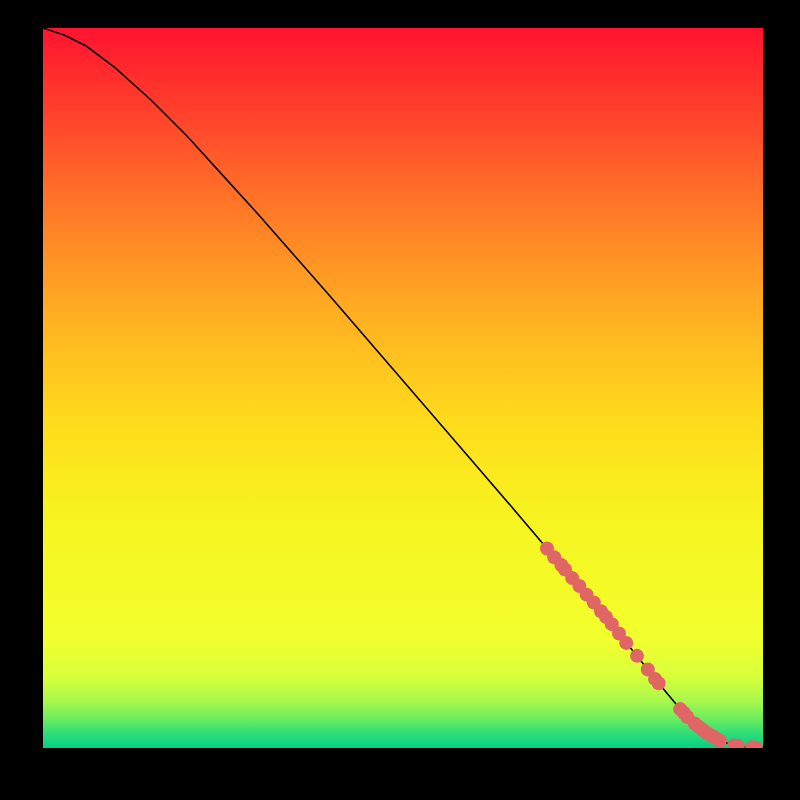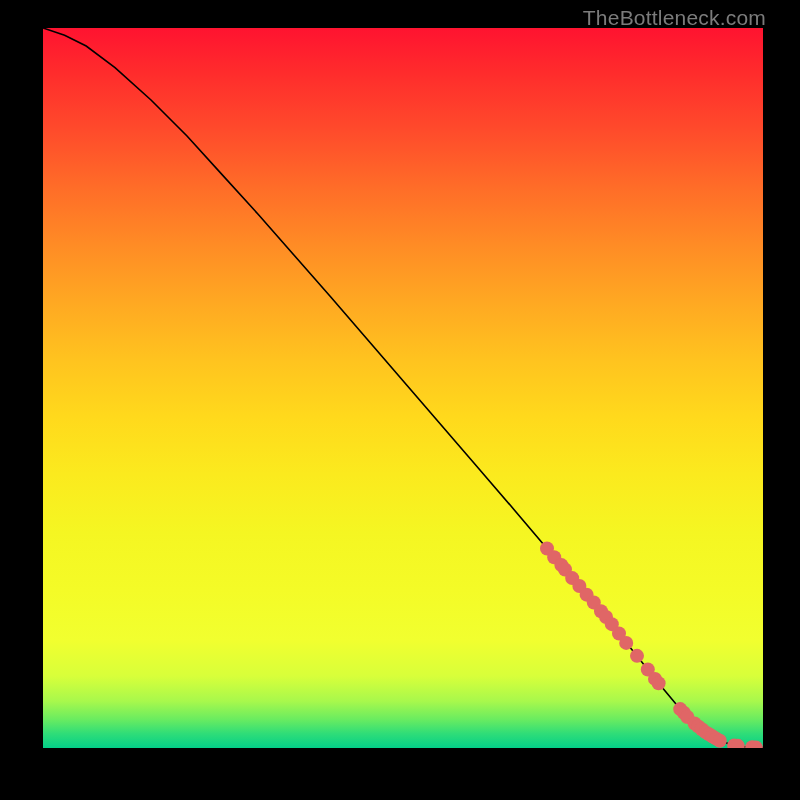--- a/index.html
+++ b/index.html
@@ -61,21 +61,20 @@
     left: 0;
     top: 0;
     width: 720px;
     height: 720px;
   }
 </style>
 </head>
 <body>
 
 <div class="frame">
-  <div class="watermark">TheBottleneck.com</div>
   <div class="plot">
     <svg class="curve" viewBox="0 0 720 720" preserveAspectRatio="none">
       <path id="curve-path" fill="none" stroke="#000000" stroke-width="1.6" d="M0.00 0.00 L21.60 7.20 L43.20 18.00 L72.00 39.60 L108.00 72.00 L144.00 108.00 L180.00 147.60 L216.00 187.20 L252.00 228.24 L288.00 269.28 L324.00 311.04 L360.00 352.80 L396.00 394.56 L432.00 436.32 L468.00 478.08 L504.00 520.56 L540.00 562.32 L561.60 587.52 L576.00 605.52 L590.40 623.52 L604.80 641.52 L619.20 659.52 L633.60 676.80 L648.00 691.92 L662.40 704.16 L676.80 712.80 L691.20 717.48 L705.60 719.28 L720.00 719.64"></path>
       <g id="marker-layer">
           <circle cx="504.00" cy="520.56" r="7" fill="#e06666"></circle>
           <circle cx="511.20" cy="529.20" r="7" fill="#e06666"></circle>
           <circle cx="518.40" cy="537.12" r="7" fill="#e06666"></circle>
           <circle cx="522.00" cy="541.44" r="7" fill="#e06666"></circle>
           <circle cx="529.20" cy="550.08" r="7" fill="#e06666"></circle>
           <circle cx="536.40" cy="558.00" r="7" fill="#e06666"></circle>

